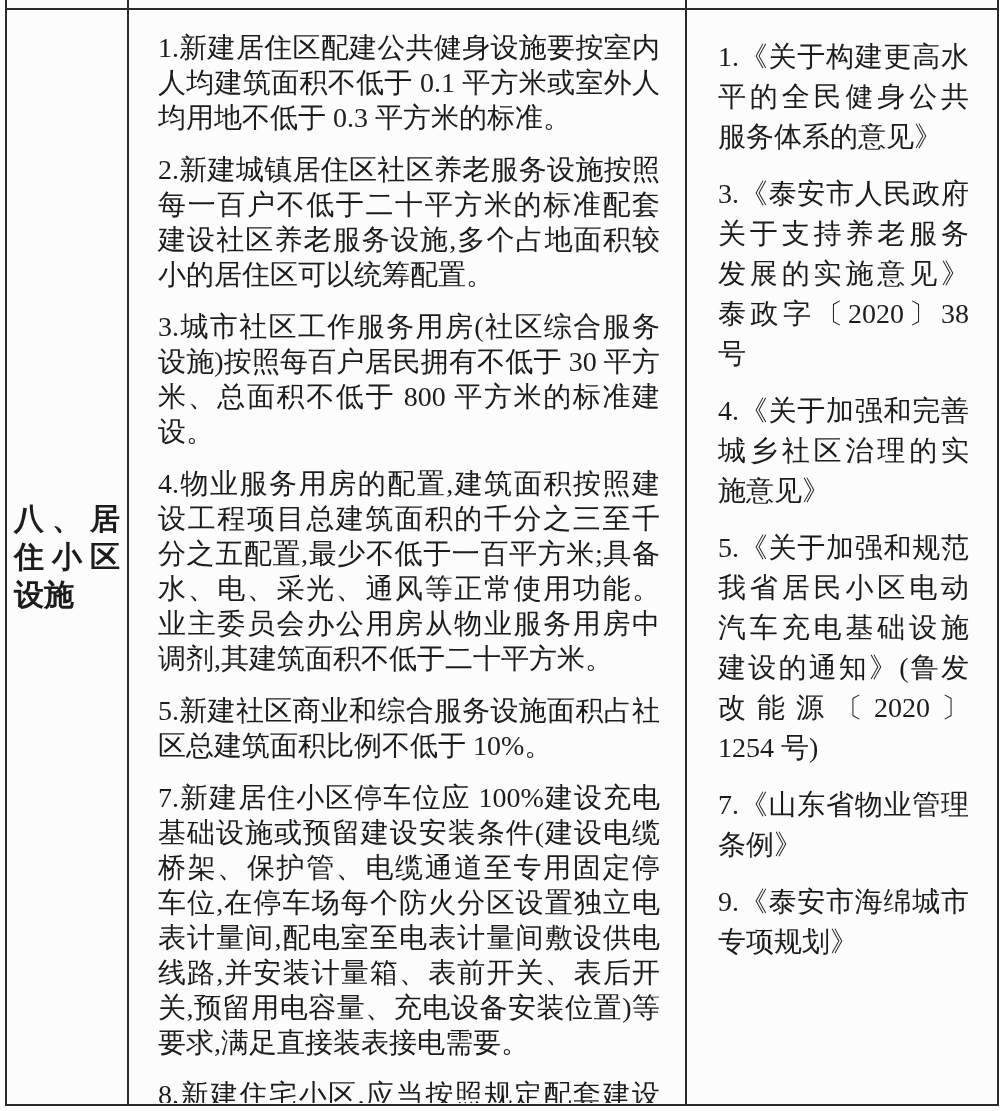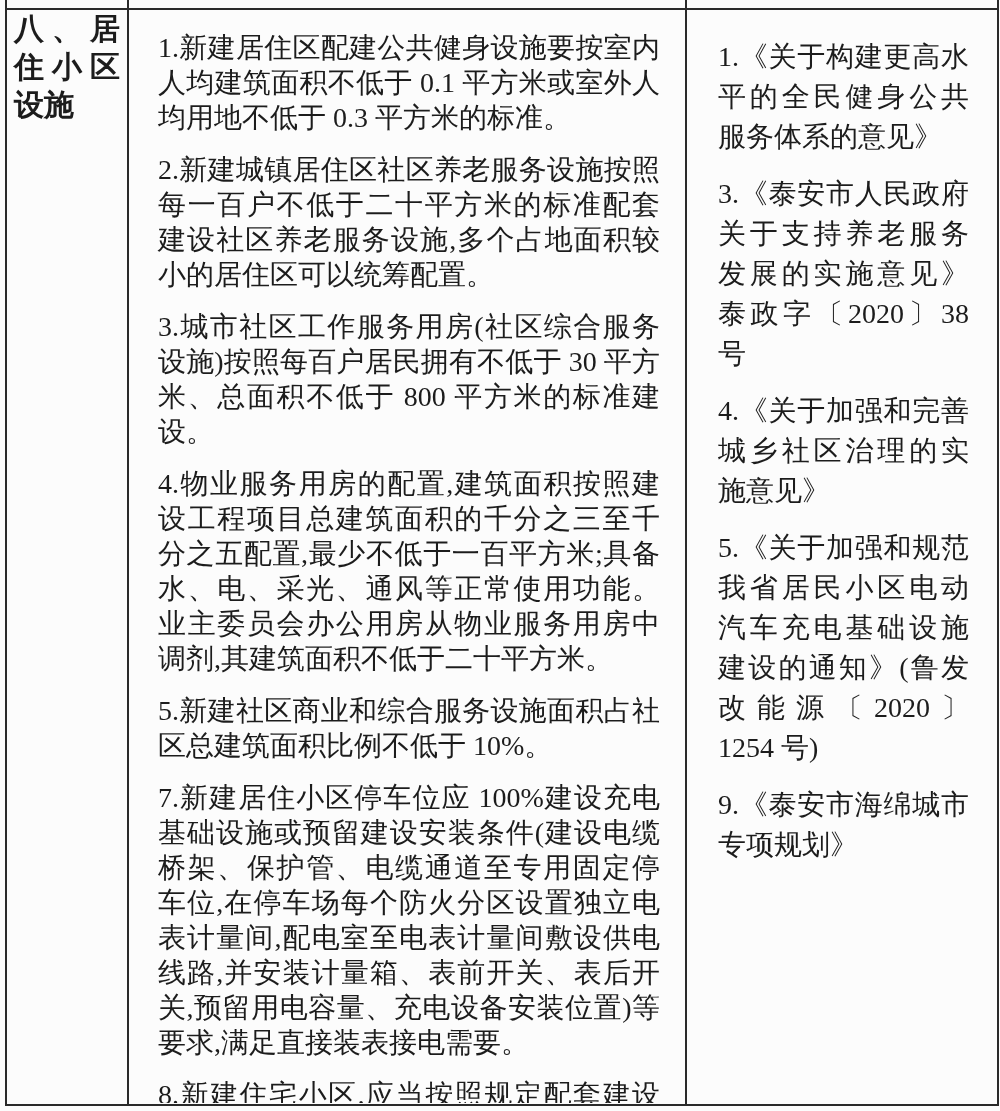--- a/index.html
+++ b/index.html
@@ -38,20 +38,21 @@
     position: absolute;
     top: 10px;
     height: 1093px;
     box-sizing: border-box;
     overflow: hidden;
   }
   .category-cell {
     left: 7px;
     width: 120px;
     display: flex;
+    align-items: center;
   }
   .category-text {
     width: 100%;
     padding: 0 7px;
     box-sizing: border-box;
     font-size: 30px;
     line-height: 38px;
     font-weight: bold;
     text-align: justify;
     text-justify: inter-character;
@@ -101,16 +102,17 @@
     <p>7.新建居住小区停车位应 100%建设充电基础设施或预留建设安装条件(建设电缆桥架、保护管、电缆通道至专用固定停车位,在停车场每个防火分区设置独立电表计量间,配电室至电表计量间敷设供电线路,并安装计量箱、表前开关、表后开关,预留用电容量、充电设备安装位置)等要求,满足直接装表接电需要。</p>
     <p>8.新建住宅小区,应当按照规定配套建设电动自行车停放场所和充电设施设备。</p>
     <p>9.新建住宅小区径流控制率按照《泰安市海绵城市专项规划》分区要求实施。</p>
   </div>
 
   <div class="cell references-cell">
     <p>1.《关于构建更高水平的全民健身公共服务体系的意见》</p>
     <p>3.《泰安市人民政府关于支持养老服务发展的实施意见》泰政字〔2020〕38 号</p>
     <p>4.《关于加强和完善城乡社区治理的实施意见》</p>
     <p>5.《关于加强和规范我省居民小区电动汽车充电基础设施建设的通知》(鲁发改能源〔2020〕1254 号)</p>
+    <p>7.《山东省物业管理条例》</p>
     <p>9.《泰安市海绵城市专项规划》</p>
   </div>
 
 </div>
 
 </body></html>

